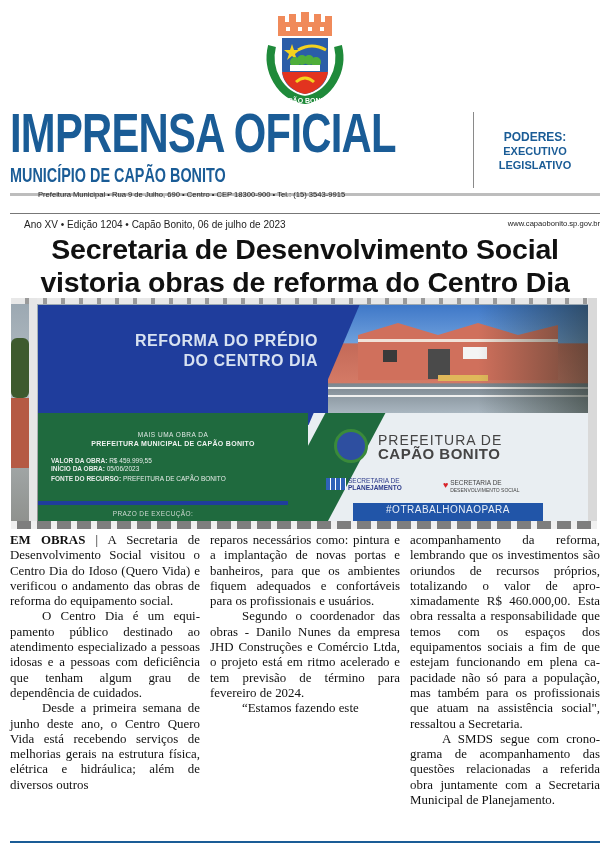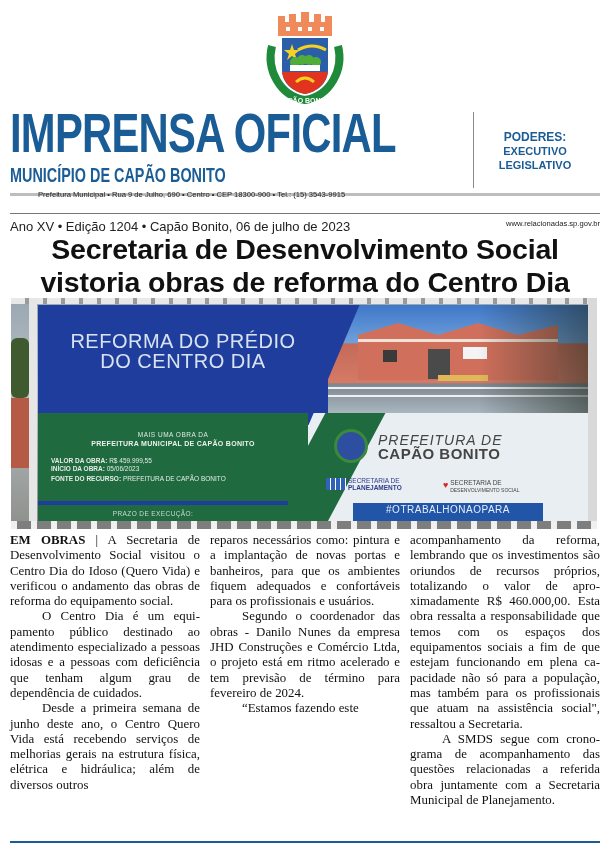--- a/index.html
+++ b/index.html
@@ -17,53 +17,53 @@
     color: #1a5c96; line-height: 1; transform: scaleX(0.72); transform-origin: left top; white-space: nowrap; }
   .vdivider { position: absolute; left: 473px; top: 112px; width: 1px; height: 76px; background: #8a8a8a; }
   .poderes { position: absolute; left: 480px; top: 130px; width: 110px; text-align: center; color: #1a5c96;
     font-weight: 700; line-height: 1.25; }
   .poderes .lbl { font-size: 12px; }
   .poderes .val { font-size: 11px; }
 
   .rule-thick { position: absolute; left: 10px; top: 193px; width: 590px; height: 3px; background: #bdbdbd; }
   .info-line { position: absolute; left: 10px; top: 190px; font-size: 7.6px; color: #222; white-space: nowrap; margin-left: 28px; }
   .rule-thin { position: absolute; left: 10px; top: 213px; width: 590px; height: 1px; background: #777; }
-  .edition-line { position: absolute; left: 10px; top: 219px; font-size: 13px; color: #222; white-space: nowrap; }
+  .edition-line { position: absolute; left: 24px; top: 219px; font-size: 10px; color: #222; white-space: nowrap; }
   .website { position: absolute; right: 10px; top: 219px; font-size: 7.6px; color: #222; white-space: nowrap; }
 
   
   .headline { position: absolute; left: 0; top: 233px; width: 610px; text-align: center;
     font-family: "Liberation Sans", sans-serif; font-weight: 700; font-size: 28.5px; line-height: 33px; color: #111; letter-spacing: -0.2px; }
 
   
   .photo { position: absolute; left: 11px; top: 298px; width: 586px; height: 231px; overflow: hidden;
     background: linear-gradient(180deg, #9aa7b1 0%, #b8c0c5 40%, #8d8f8b 100%); }
   .fence-top { position: absolute; left: 0; top: 0; width: 100%; height: 6px; background: repeating-linear-gradient(90deg,#e8e8e8 0 14px,#9a9a9a 14px 18px); }
   .post-left { position: absolute; left: 18px; top: 0; width: 8px; height: 231px; background: #e6e6e6; }
   .trees-left { position: absolute; left: 0; top: 40px; width: 18px; height: 60px; background: #3e5a2e; border-radius: 6px; }
   .wall-left { position: absolute; left: 0; top: 100px; width: 18px; height: 70px; background: #b55a44; }
   .sign { position: absolute; left: 27px; top: 7px; width: 550px; height: 216px; background: #e9eef2; overflow: hidden; }
   .sign-blue { position: absolute; left: 0; top: 0; width: 290px; height: 108px; background: #1f3d9c; }
   .sign-blue-diag { position: absolute; left: 260px; top: -20px; width: 70px; height: 140px; background: #1f3d9c; transform: skewX(-23deg); transform-origin: top left; }
-  .sign-title { position: absolute; left: 10px; top: 26px; width: 270px; text-align: center; color: #d8e2f1;
-    font-weight: 400; font-size: 20px; line-height: 20px; letter-spacing: 0.5px; }
+  .sign-title { position: absolute; left: 10px; top: 26px; width: 270px; text-align: right; color: #d8e2f1;
+    font-weight: 700; font-size: 16px; line-height: 20px; letter-spacing: 0.5px; }
   .sign-green { position: absolute; left: 0; top: 108px; width: 270px; height: 108px; background: #1f6a3e; }
   .sign-green-diag { position: absolute; left: 230px; top: 108px; width: 60px; height: 108px; background: #1f6a3e; transform: skewX(-28deg); transform-origin: bottom left; }
   .sign-stripe { position: absolute; left: 0; top: 196px; width: 250px; height: 4px; background: #1f3d9c; }
   .sign-g-line1 { position: absolute; left: 0; top: 126px; width: 270px; text-align: center; color: #e0e8e4; font-size: 6.5px; letter-spacing: 0.5px; }
   .sign-g-line2 { position: absolute; left: 0; top: 135px; width: 270px; text-align: center; color: #eef2ef; font-size: 7px; font-weight: 700; letter-spacing: 0.3px; }
   .sign-g-detail { position: absolute; left: 13px; color: #e6ece8; font-size: 6.5px; line-height: 8px; white-space: nowrap; }
   .sign-g-detail b { font-weight: 700; }
   .sign-prazo { position: absolute; left: 0; top: 205px; width: 230px; text-align: center; color: #cfd9d3; font-size: 6.5px; letter-spacing: 0.4px; }
 
   .sign-photo { position: absolute; left: 290px; top: 0; width: 260px; height: 108px;
     background: linear-gradient(180deg, #3f78c8 0%, #6fa0dc 35%, #c46a58 36%, #d47a66 72%, #7c8790 73%, #a9b6c0 100%); }
   .sign-photo-shadow { position: absolute; left: 440px; top: 0; width: 110px; height: 108px; background: linear-gradient(90deg, rgba(30,40,30,0.0), rgba(30,40,30,0.55)); }
   .pref-name { position: absolute; left: 340px; top: 128px; color: #444; line-height: 14px; }
-  .pref-name .l1 { font-size: 14px; letter-spacing: 1px; display: block; font-style: italic; }
+  .pref-name .l1 { font-size: 14px; letter-spacing: 1px; display: block; }
   .pref-name .l2 { font-size: 15px; font-weight: 700; letter-spacing: 0.5px; display: block; }
   .mini-crest { position: absolute; left: 296px; top: 124px; width: 34px; height: 34px; border-radius: 50%; border: 3px solid #3a8a3a; background: #2e4fa0; }
   .sec-plan { position: absolute; left: 288px; top: 172px; color: #2d3b8a; font-size: 6.5px; line-height: 7px; white-space: nowrap; }
   .sec-plan .bars { display: inline-block; width: 20px; height: 12px; vertical-align: middle; background: repeating-linear-gradient(90deg, #2f62b8 0 4px, #fff 4px 5px); margin-right: 2px; }
   .sec-social { position: absolute; left: 405px; top: 174px; color: #444; font-size: 6.5px; white-space: nowrap; }
   .sec-social .hearts { color: #d8232a; font-size: 9px; }
   .hashtag { position: absolute; left: 315px; top: 198px; width: 190px; height: 18px; background: #2155a8; color: #e8eef7; font-size: 10px; text-align: center; line-height: 14px; letter-spacing: 0.5px; }
   .post-right { position: absolute; left: 577px; top: 0; width: 9px; height: 231px; background: #d9d9d9; }
   .fence-bottom { position: absolute; left: 0; top: 223px; width: 100%; height: 8px; background: repeating-linear-gradient(90deg,#f0f0f0 0 6px,#7e7e7e 6px 20px); }
 
@@ -120,21 +120,21 @@
 <div class="poderes">
   <div class="lbl">PODERES:</div>
   <div class="val">EXECUTIVO</div>
   <div class="val">LEGISLATIVO</div>
 </div>
 
 <div class="rule-thick"></div>
 <div class="info-line">Prefeitura Municipal • Rua 9 de Julho, 690 • Centro • CEP 18300-900 • Tel.: (15) 3543-9915</div>
 <div class="rule-thin"></div>
 <div class="edition-line">Ano XV • Edição 1204 • Capão Bonito, 06 de julho de 2023</div>
-<div class="website">www.relacionadas.sp.gov.br</div>
+<div class="website">www.capaobonito.sp.gov.br</div>
 
 <h1 class="headline">
   <span>Secretaria de Desenvolvimento Social</span><br>
   <span>vistoria obras de reforma do Centro Dia</span>
 </h1>
 
 <div class="photo">
   <div class="trees-left"></div>
   <div class="wall-left"></div>
   <div class="fence-top"></div>

